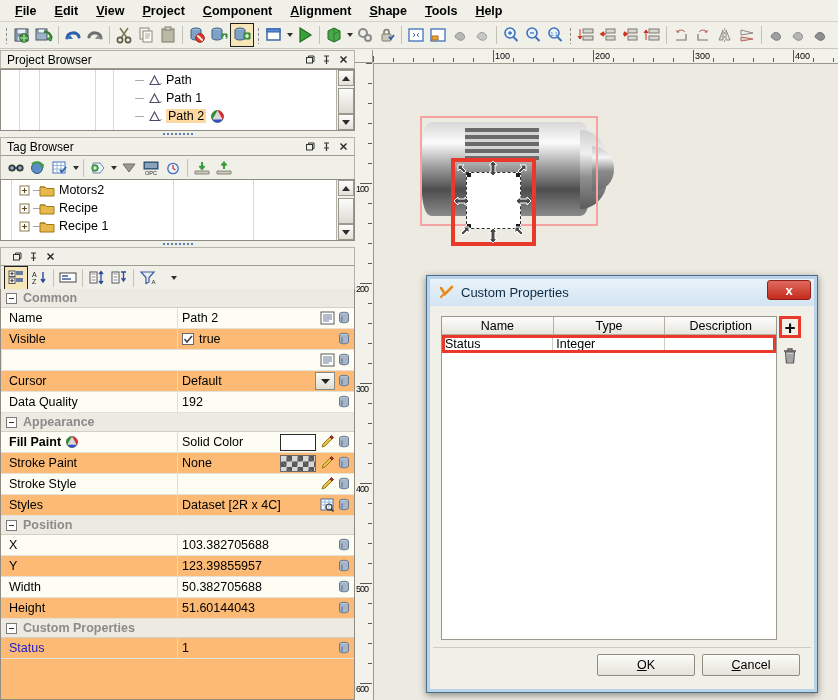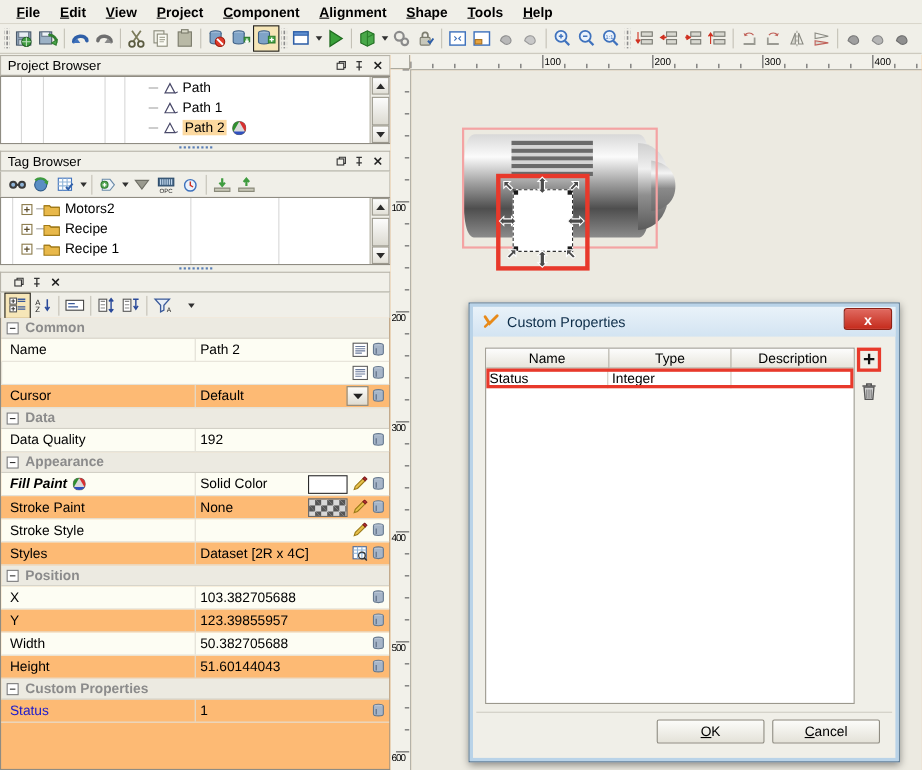--- a/index.html
+++ b/index.html
@@ -135,21 +135,21 @@
   .pval{
     flex:1;border-left:1px solid #e0ded4;height:100%;
     display:flex;align-items:center;padding:0 2px 0 4px;box-sizing:border-box;
   }
   .pval .txt{flex:1;white-space:nowrap;overflow:hidden;}
   .pval .txt.right{text-align:left;padding-right:4px;}
   .bind-ico{width:15px;height:15px;margin-left:2px;flex:none;}
   .edit-ico{width:15px;height:15px;flex:none;margin-left:1px;}
 
   
-  #right{position:absolute;left:355px;top:50px;right:0;bottom:0;background:#fdba74;}
+  #right{position:absolute;left:355px;top:50px;right:0;bottom:0;background:#ffffff;}
   .ruler-h{
     position:absolute;left:18px;right:0;top:0;height:13px;
     background:#f2f1ea;border-bottom:1px solid #9a978c;overflow:hidden;
   }
   .ruler-v{
     position:absolute;left:0;top:13px;bottom:0;width:18px;
     background:#f2f1ea;border-right:1px solid #9a978c;overflow:hidden;
   }
   .ruler-corner{position:absolute;left:0;top:0;width:18px;height:13px;background:#f2f1ea;border-right:1px solid #9a978c;border-bottom:1px solid #9a978c;box-sizing:border-box;}
   .tick{position:absolute;background:#5a5a5a;}
@@ -829,20 +829,39 @@
           </span>
           <span class="bind-ico">
             <svg width="15" height="14" viewBox="0 0 15 14">
                 <ellipse cx="7" cy="3" rx="4.5" ry="1.8" fill="#b8c4d4" stroke="#66798f"></ellipse>
                 <path d="M2.5 3v7c0 1 2 1.8 4.5 1.8s4.5-.8 4.5-1.8V3" fill="#a6b5c8" stroke="#66798f"></path>
                 <path d="M5 5.5v5" stroke="#5a6a80"></path>
               </svg>
           </span>
         </div>
       </div>
+      <div class="prow">
+        <div class="pname">Visible</div>
+        <div class="pval">
+          <span style="margin-right:5px;display:inline-flex;">
+            <svg width="12" height="12" viewBox="0 0 12 12">
+                <rect x="0.5" y="0.5" width="11" height="11" fill="#fff" stroke="#6a6a6a"></rect>
+                <path d="M2.5 6l2.5 3 5-6" stroke="#444" stroke-width="1.6" fill="none"></path>
+              </svg>
+          </span>
+          <span class="txt">true</span>
+          <span class="bind-ico">
+            <svg width="15" height="14" viewBox="0 0 15 14">
+                <ellipse cx="7" cy="3" rx="4.5" ry="1.8" fill="#b8c4d4" stroke="#66798f"></ellipse>
+                <path d="M2.5 3v7c0 1 2 1.8 4.5 1.8s4.5-.8 4.5-1.8V3" fill="#a6b5c8" stroke="#66798f"></path>
+                <path d="M5 5.5v5" stroke="#5a6a80"></path>
+              </svg>
+          </span>
+        </div>
+      </div>
       <div class="prow alt">
         <div class="pval">
           <span class="txt"></span>
           <span class="edit-ico">
             <svg width="15" height="14" viewBox="0 0 15 14">
                 <rect x="1" y="1" width="13" height="12" fill="#fff" stroke="#5a5a5a"></rect>
                 <path d="M3 4h9M3 6h9M3 8h9M3 10h6" stroke="#6a7a9a"></path>
               </svg>
           </span>
           <span class="bind-ico">
@@ -866,44 +885,40 @@
           <span class="bind-ico">
             <svg width="15" height="14" viewBox="0 0 15 14">
                 <ellipse cx="7" cy="3" rx="4.5" ry="1.8" fill="#b8c4d4" stroke="#66798f"></ellipse>
                 <path d="M2.5 3v7c0 1 2 1.8 4.5 1.8s4.5-.8 4.5-1.8V3" fill="#a6b5c8" stroke="#66798f"></path>
                 <path d="M5 5.5v5" stroke="#5a6a80"></path>
               </svg>
           </span>
         </div>
       </div>
 
-      <div class="grp">
-        <span class="box"></span>
-        <span>Data</span>
-      </div>
       <div class="prow alt">
         <div class="pname">Data Quality</div>
         <div class="pval">
           <span class="txt right">192</span>
           <span class="bind-ico">
             <svg width="15" height="14" viewBox="0 0 15 14">
                 <ellipse cx="7" cy="3" rx="4.5" ry="1.8" fill="#b8c4d4" stroke="#66798f"></ellipse>
                 <path d="M2.5 3v7c0 1 2 1.8 4.5 1.8s4.5-.8 4.5-1.8V3" fill="#a6b5c8" stroke="#66798f"></path>
                 <path d="M5 5.5v5" stroke="#5a6a80"></path>
               </svg>
           </span>
         </div>
       </div>
 
       <div class="grp">
         <span class="box"></span>
         <span>Appearance</span>
       </div>
       <div class="prow alt">
-        <div class="pname bold" style="display:flex;align-items:center;font-style:italic;">
+        <div class="pname bold" style="display:flex;align-items:center;">
           <span>Fill Paint</span>
           <span style="margin-left:5px;display:inline-flex;">
             <svg width="12" height="12" viewBox="0 0 13 13">
               <circle cx="6.5" cy="6.5" r="6" fill="#d9d9d9" stroke="#6a6a6a"></circle>
               <path d="M6.5 .5 A6 6 0 0 1 11.7 9.5 z" fill="#d83030"></path>
               <path d="M6.5 .5 A6 6 0 0 0 1.3 9.5 z" fill="#2f8f2f"></path>
               <path d="M1.3 9.5 A6 6 0 0 0 11.7 9.5 z" fill="#2f50c0"></path>
             </svg>
           </span>
         </div>

